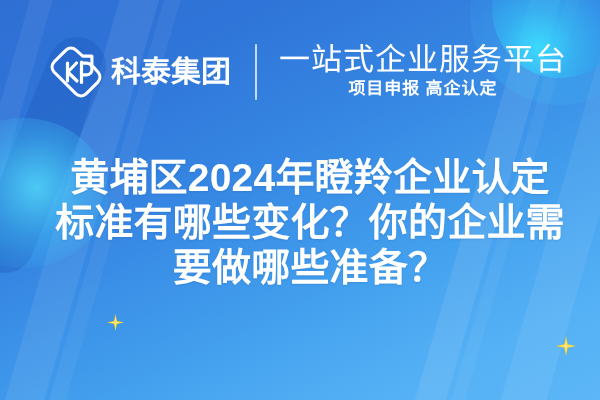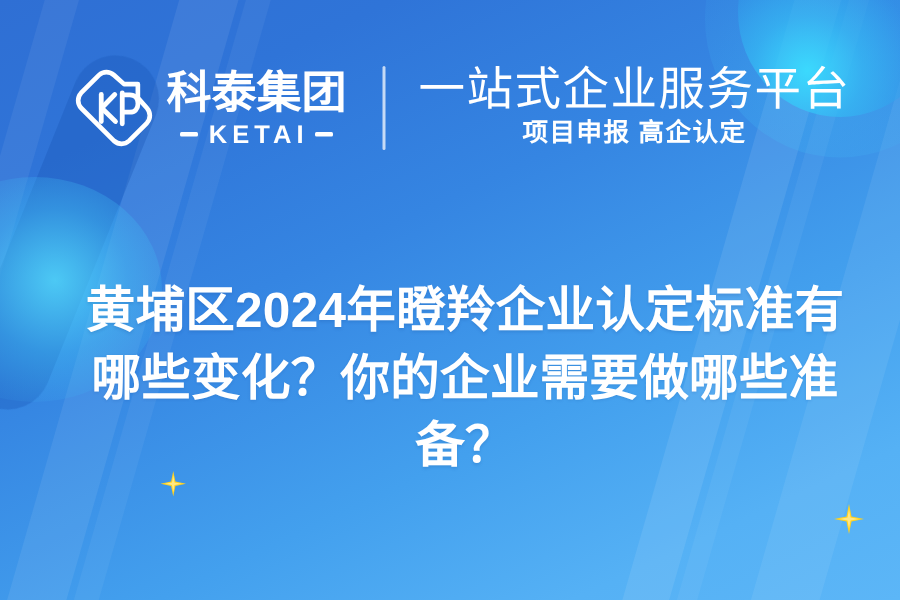--- a/index.html
+++ b/index.html
@@ -198,27 +198,26 @@
     white-space: nowrap;
   }
 
   
   .title {
     position: absolute;
     left: 54px;
     top: 155px;
     width: 512px;
     color: #ffffff;
-    font-size: 33px;
+    font-size: 39px;
     line-height: 45px;
     font-weight: bold;
     letter-spacing: 0.2px;
     text-shadow: 0 1px 2px rgba(20, 70, 150, 0.18);
     word-break: break-all;
-    margin-top: 29px;
   }
 </style>
 </head>
 <body>
 
 <div class="banner">
 
   <div class="bg-layer">
     <div class="stripe stripe-f"></div>
     <div class="stripe stripe-a"></div>
@@ -259,25 +258,20 @@
         <path d="M17.5 17 L17.5 35" stroke="#ffffff" stroke-width="3.2" stroke-linecap="round"></path>
         <path d="M26.5 17 L17.8 26 L27 35" stroke="#ffffff" stroke-width="3.2" stroke-linecap="round" stroke-linejoin="round" fill="none"></path>
 
         <path d="M31.5 16 L31.5 36.5" stroke="#ffffff" stroke-width="3.2" stroke-linecap="round"></path>
         <path d="M31.5 17.2 L36.5 17.2 C40 17.2 42 19.6 42 23 C42 26.4 40 28.8 36.5 28.8 L31.5 28.8" fill="none" stroke="#ffffff" stroke-width="3.2" stroke-linejoin="round"></path>
       </svg>
     </div>
 
     <div class="logo-words">
       <div class="logo-cn">科泰集团</div>
-      <div class="logo-en-row">
-        <span class="logo-dash"></span>
-        <span class="logo-en">KETAI</span>
-        <span class="logo-dash"></span>
-      </div>
     </div>
 
     <div class="divider"></div>
 
     <div class="tagline-block">
       <div class="tagline-main">一站式企业服务平台</div>
       <div class="tagline-sub">项目申报 高企认定</div>
     </div>
 
   </div>

